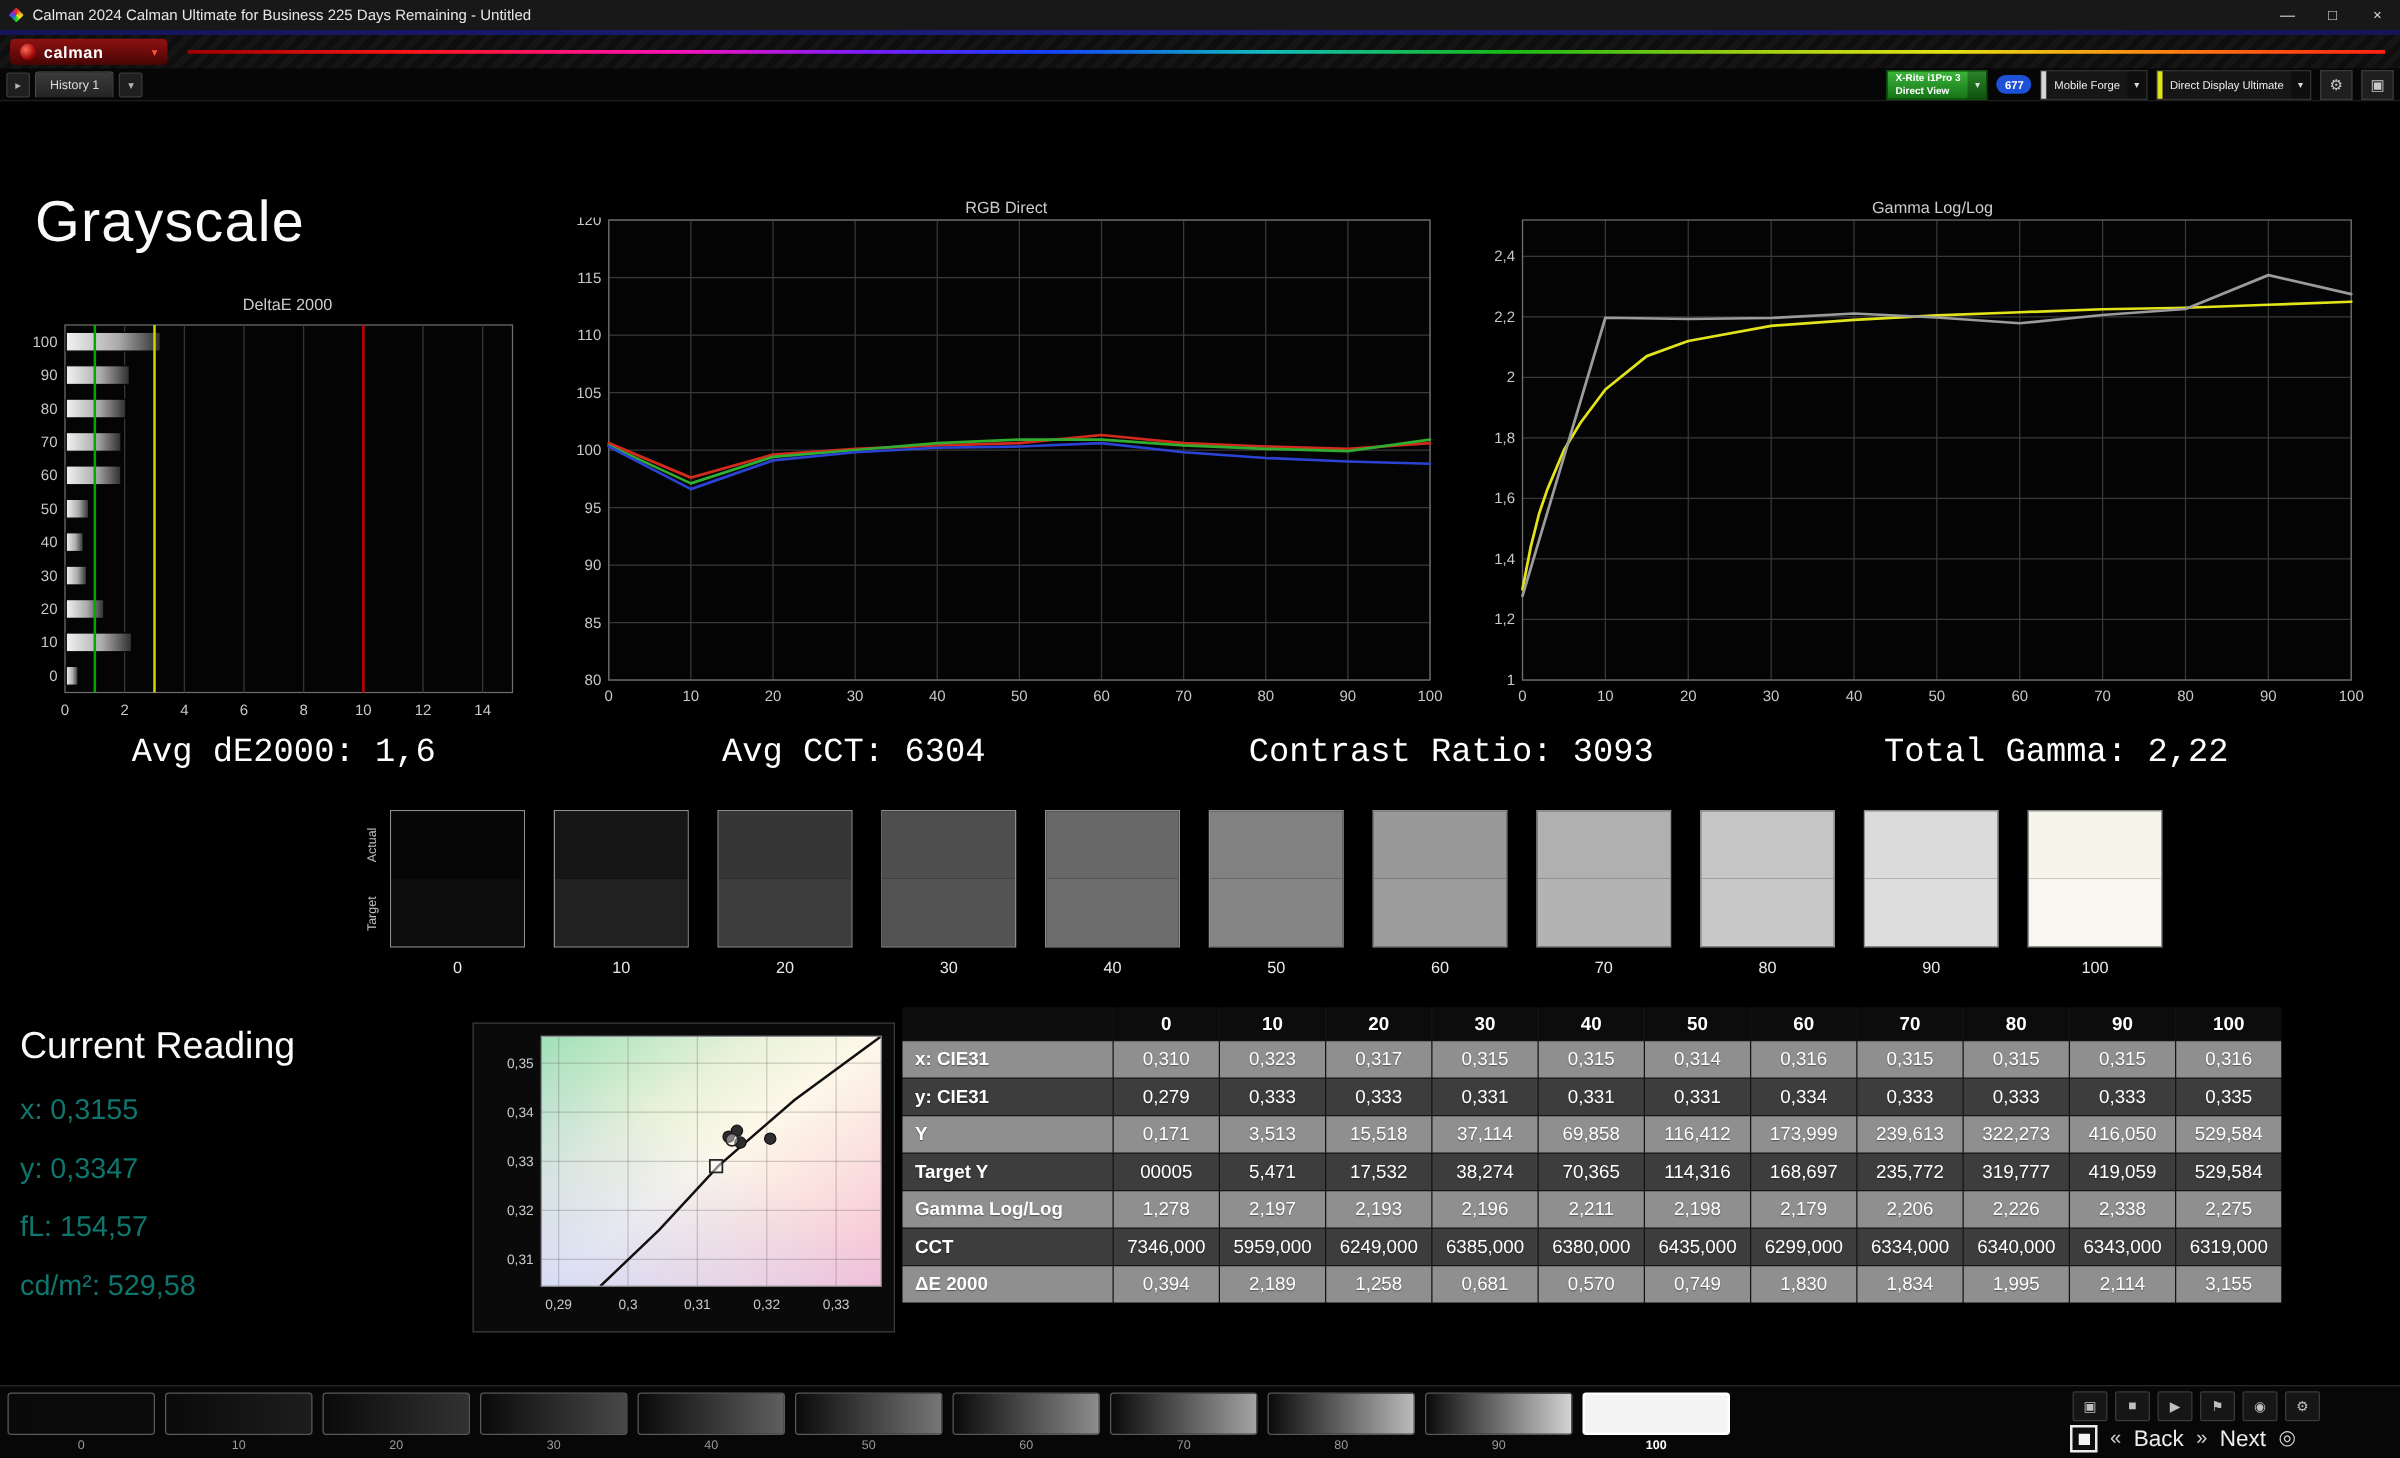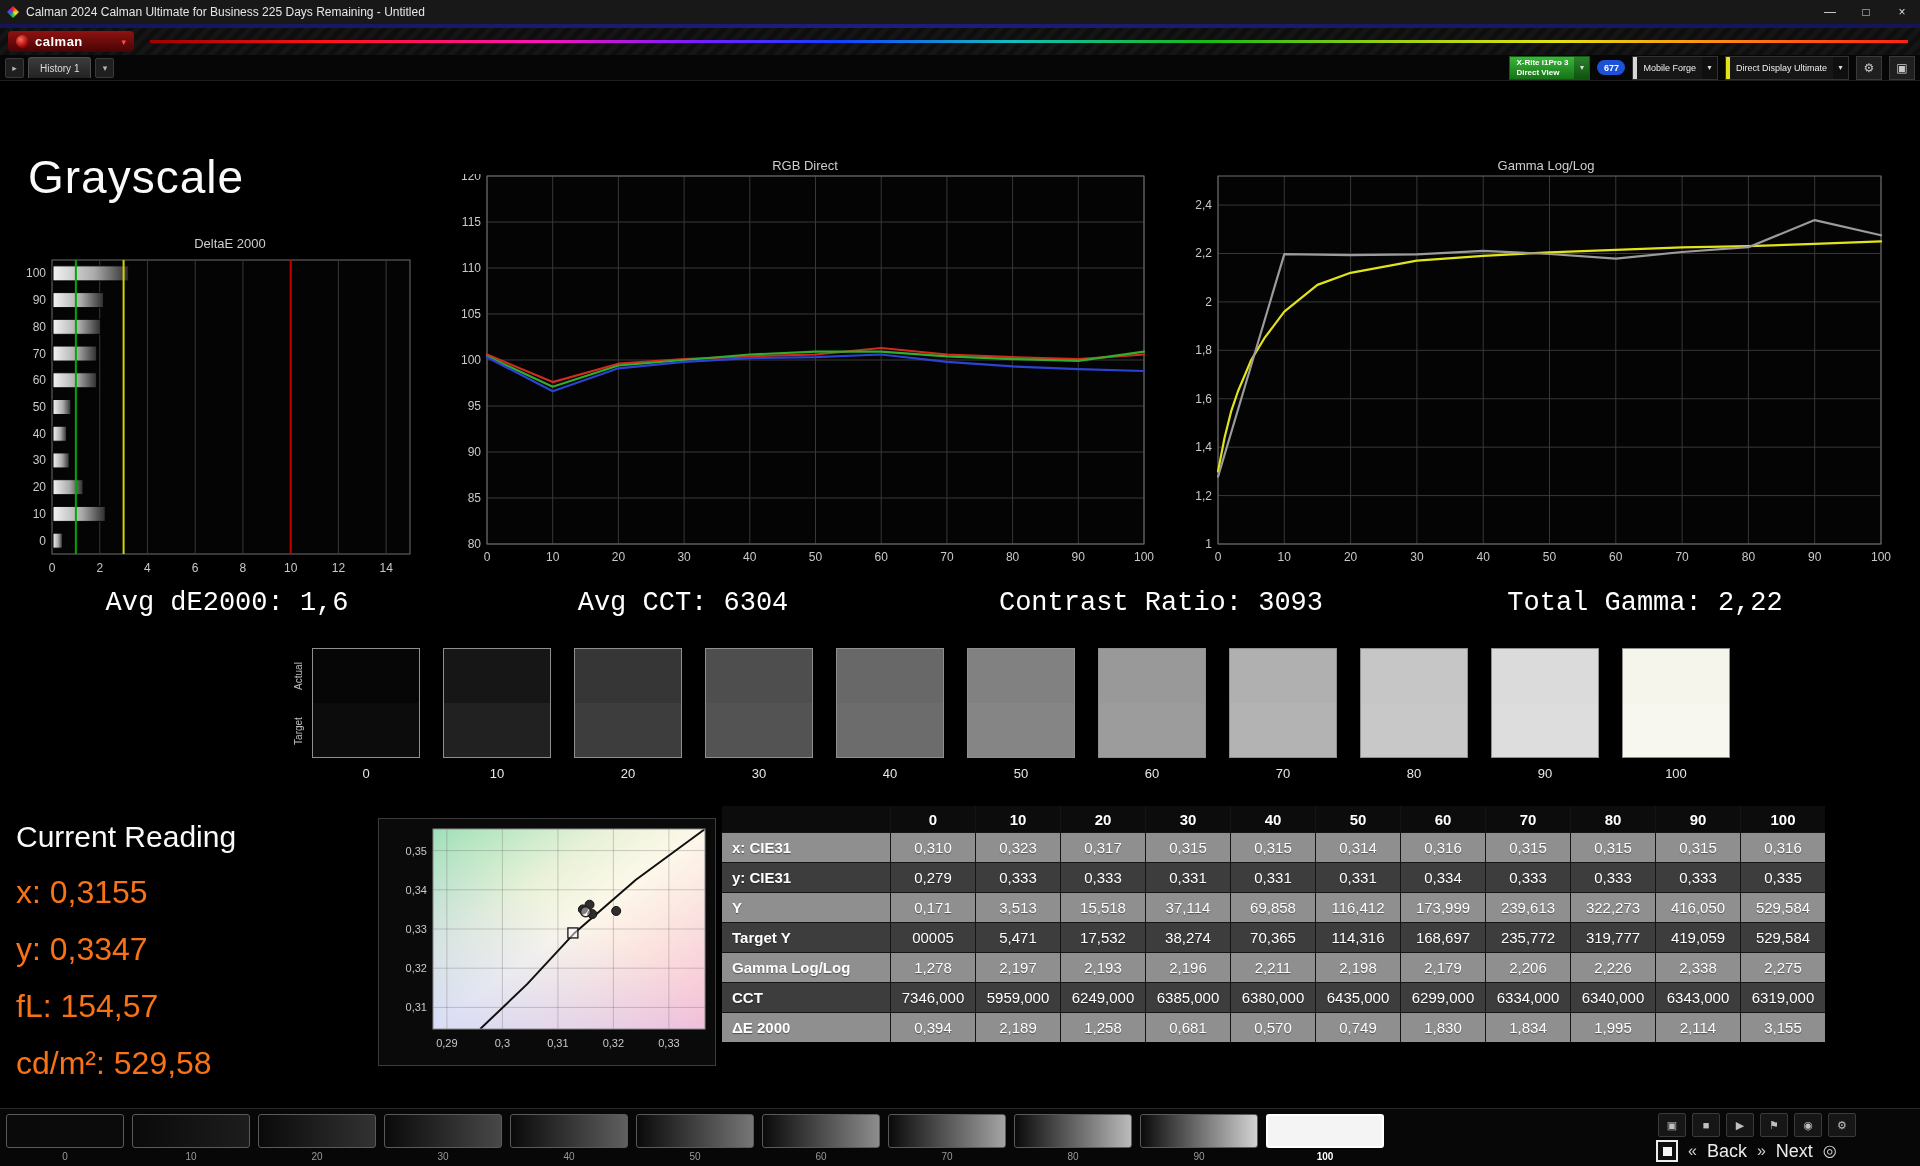--- a/index.html
+++ b/index.html
@@ -78,21 +78,21 @@
   #rot-target{left:298px;top:731px;}
   #swatch-row{position:absolute;left:312px;top:648px;display:flex;gap:23px;}
   .sw-wrap{width:108px;display:flex;flex-direction:column;align-items:center;}
   .sw{width:108px;height:110px;border:1px solid #8f8f8f;display:flex;flex-direction:column;box-sizing:border-box;}
   .sw-a,.sw-t{flex:1;}
   .sw-label{text-align:center;font-size:13px;color:#e8e8e8;margin-top:8px;}
 
   
   #current-reading{position:absolute;left:16px;top:820px;}
   .cr-title{font-size:30px;color:#fafafa;margin-bottom:20px;}
-  .cr-line{font-size:32px;color:#f97316;margin-bottom:20px;}
+  .cr-line{font-size:23px;color:#0f766e;margin-bottom:20px;}
 
   
   #cie-panel{position:absolute;left:378px;top:818px;width:336px;height:246px;
     background:#0a0a0a;border:1px solid #3c3c3c;box-sizing:content-box;}
 
   
   #detail-table{position:absolute;left:722px;top:806px;display:grid;
     grid-template-columns:168px repeat(11,84px);grid-template-rows:26px repeat(7,29px);
     gap:1px;background:#141414;font-size:15px;}
   #detail-table div{display:flex;align-items:center;justify-content:center;color:#fff;

